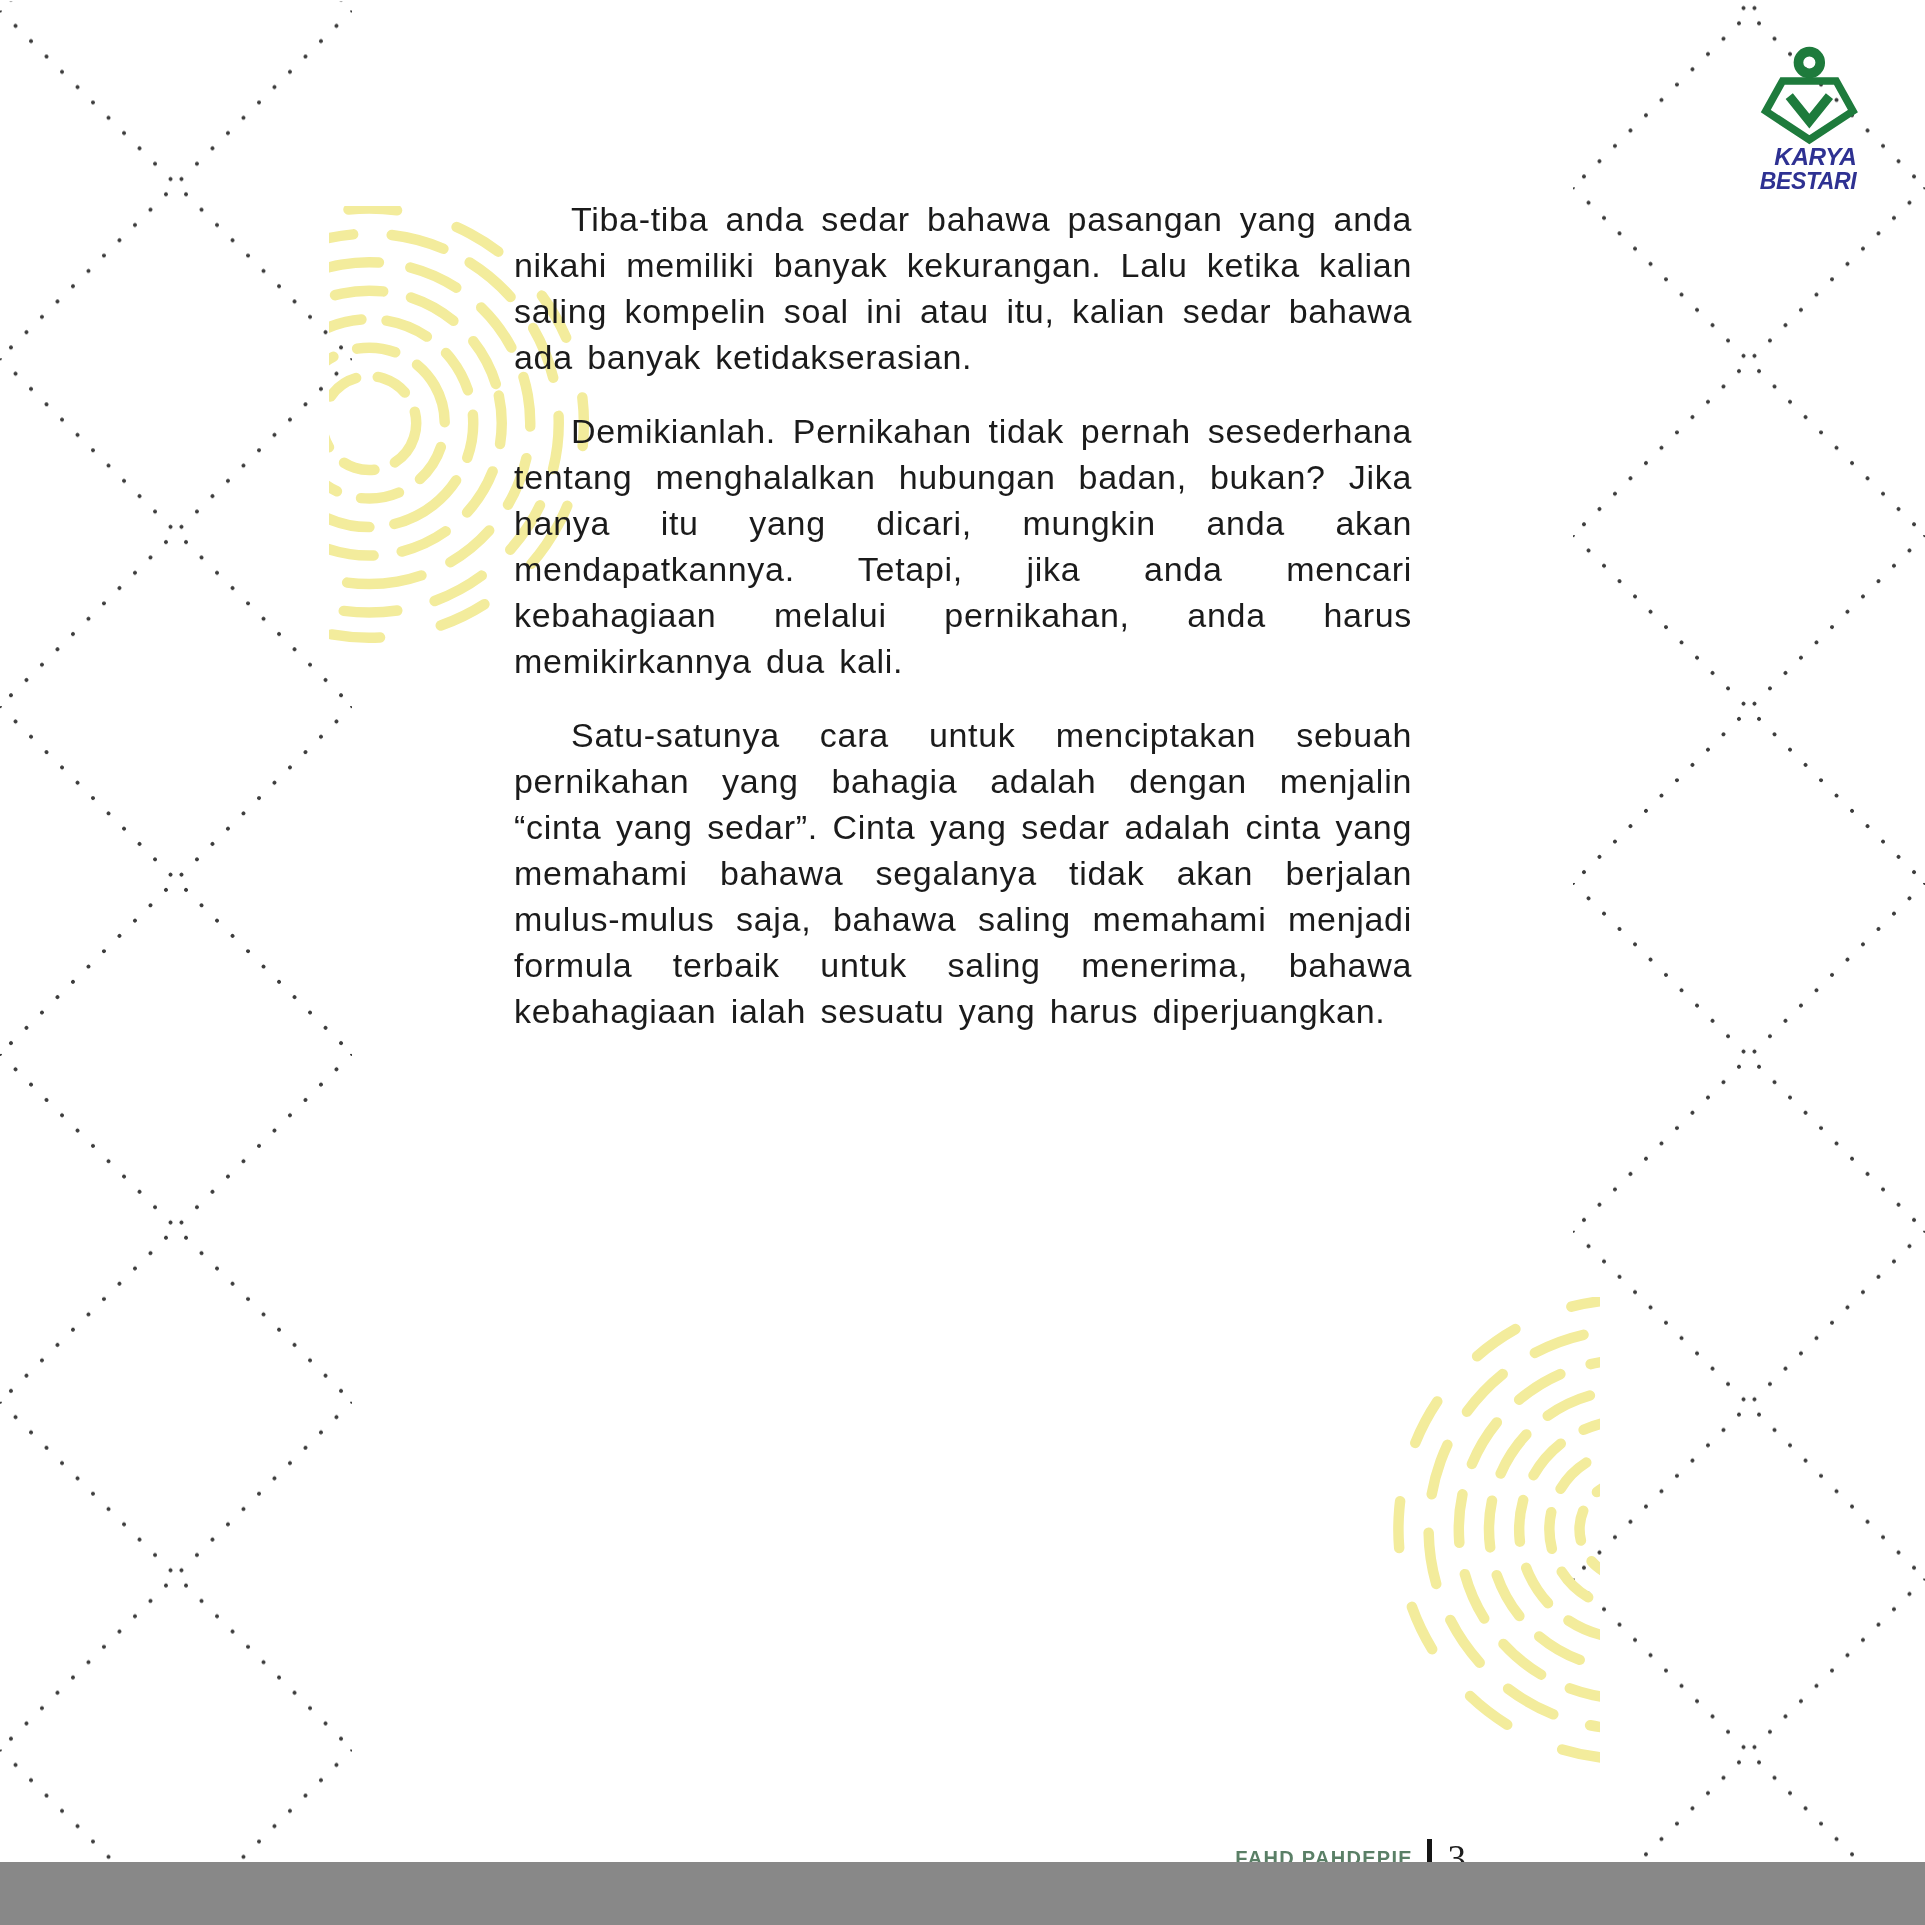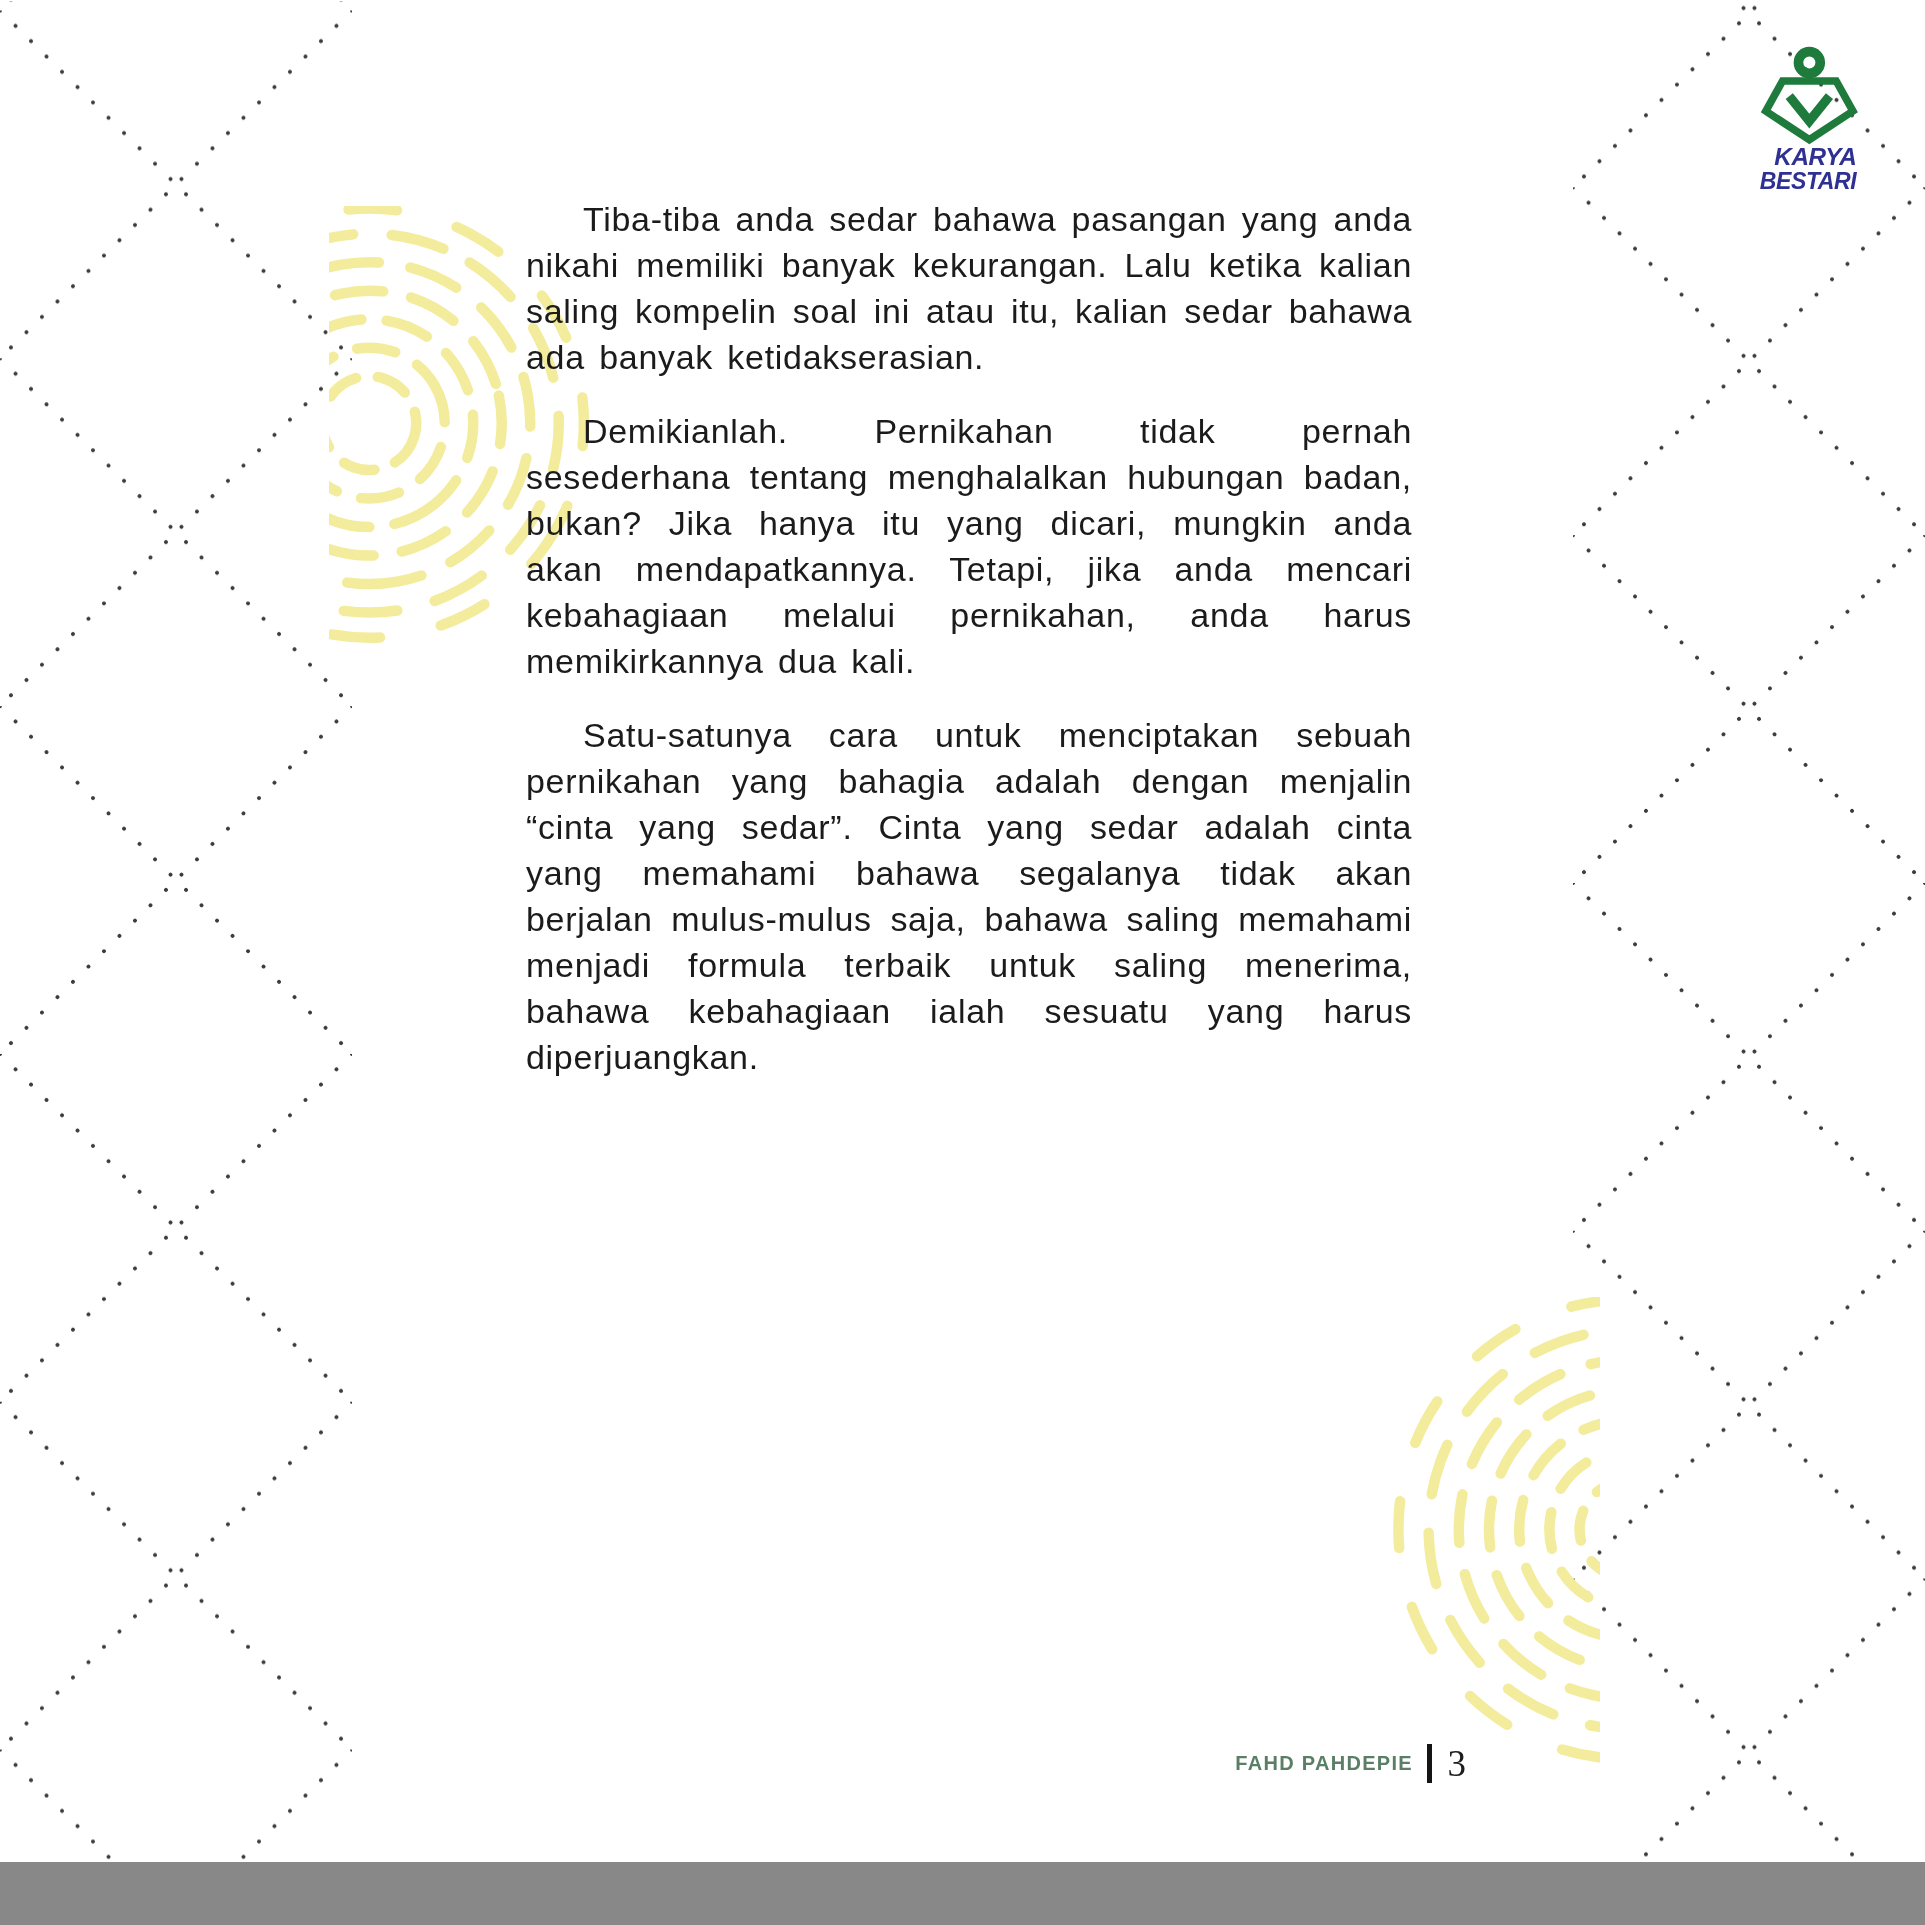--- a/index.html
+++ b/index.html
@@ -23,32 +23,32 @@
   .logo text{
     font-family:"Liberation Sans",sans-serif;
     font-weight:bold;font-style:italic;
     fill:var(--brand_indigo,#2e3192);
     letter-spacing:-0.5px;
   }
   .textblock{
     position:absolute;left:514px;top:196px;width:898px;
   }
   .textblock p{
-    margin:0 0 28px 12px;
+    margin:0 0 28px 0;
     text-indent:57px;
     text-align:justify;
     font-size:34px;
     line-height:46px;
     letter-spacing:0.7px;
     word-spacing:4.2px;
     color:var(--body_text,#1b1b1b);
   }
   .textblock p:last-child{margin-bottom:0;}
   .footer{
-    position:absolute;left:514px;top:1744px;width:952px;
+    position:absolute;left:514px;top:1839px;width:952px;
     display:flex;align-items:center;justify-content:flex-end;
   }
   .footer .author{
     font-size:20px;font-weight:bold;letter-spacing:1.3px;
     color:var(--footer_green,#5a7f66);
     white-space:nowrap;
   }
   .footer .divider{
     width:4.2px;height:39px;margin:0 16px 0 14.3px;
     background:var(--divider_black,#151515);

